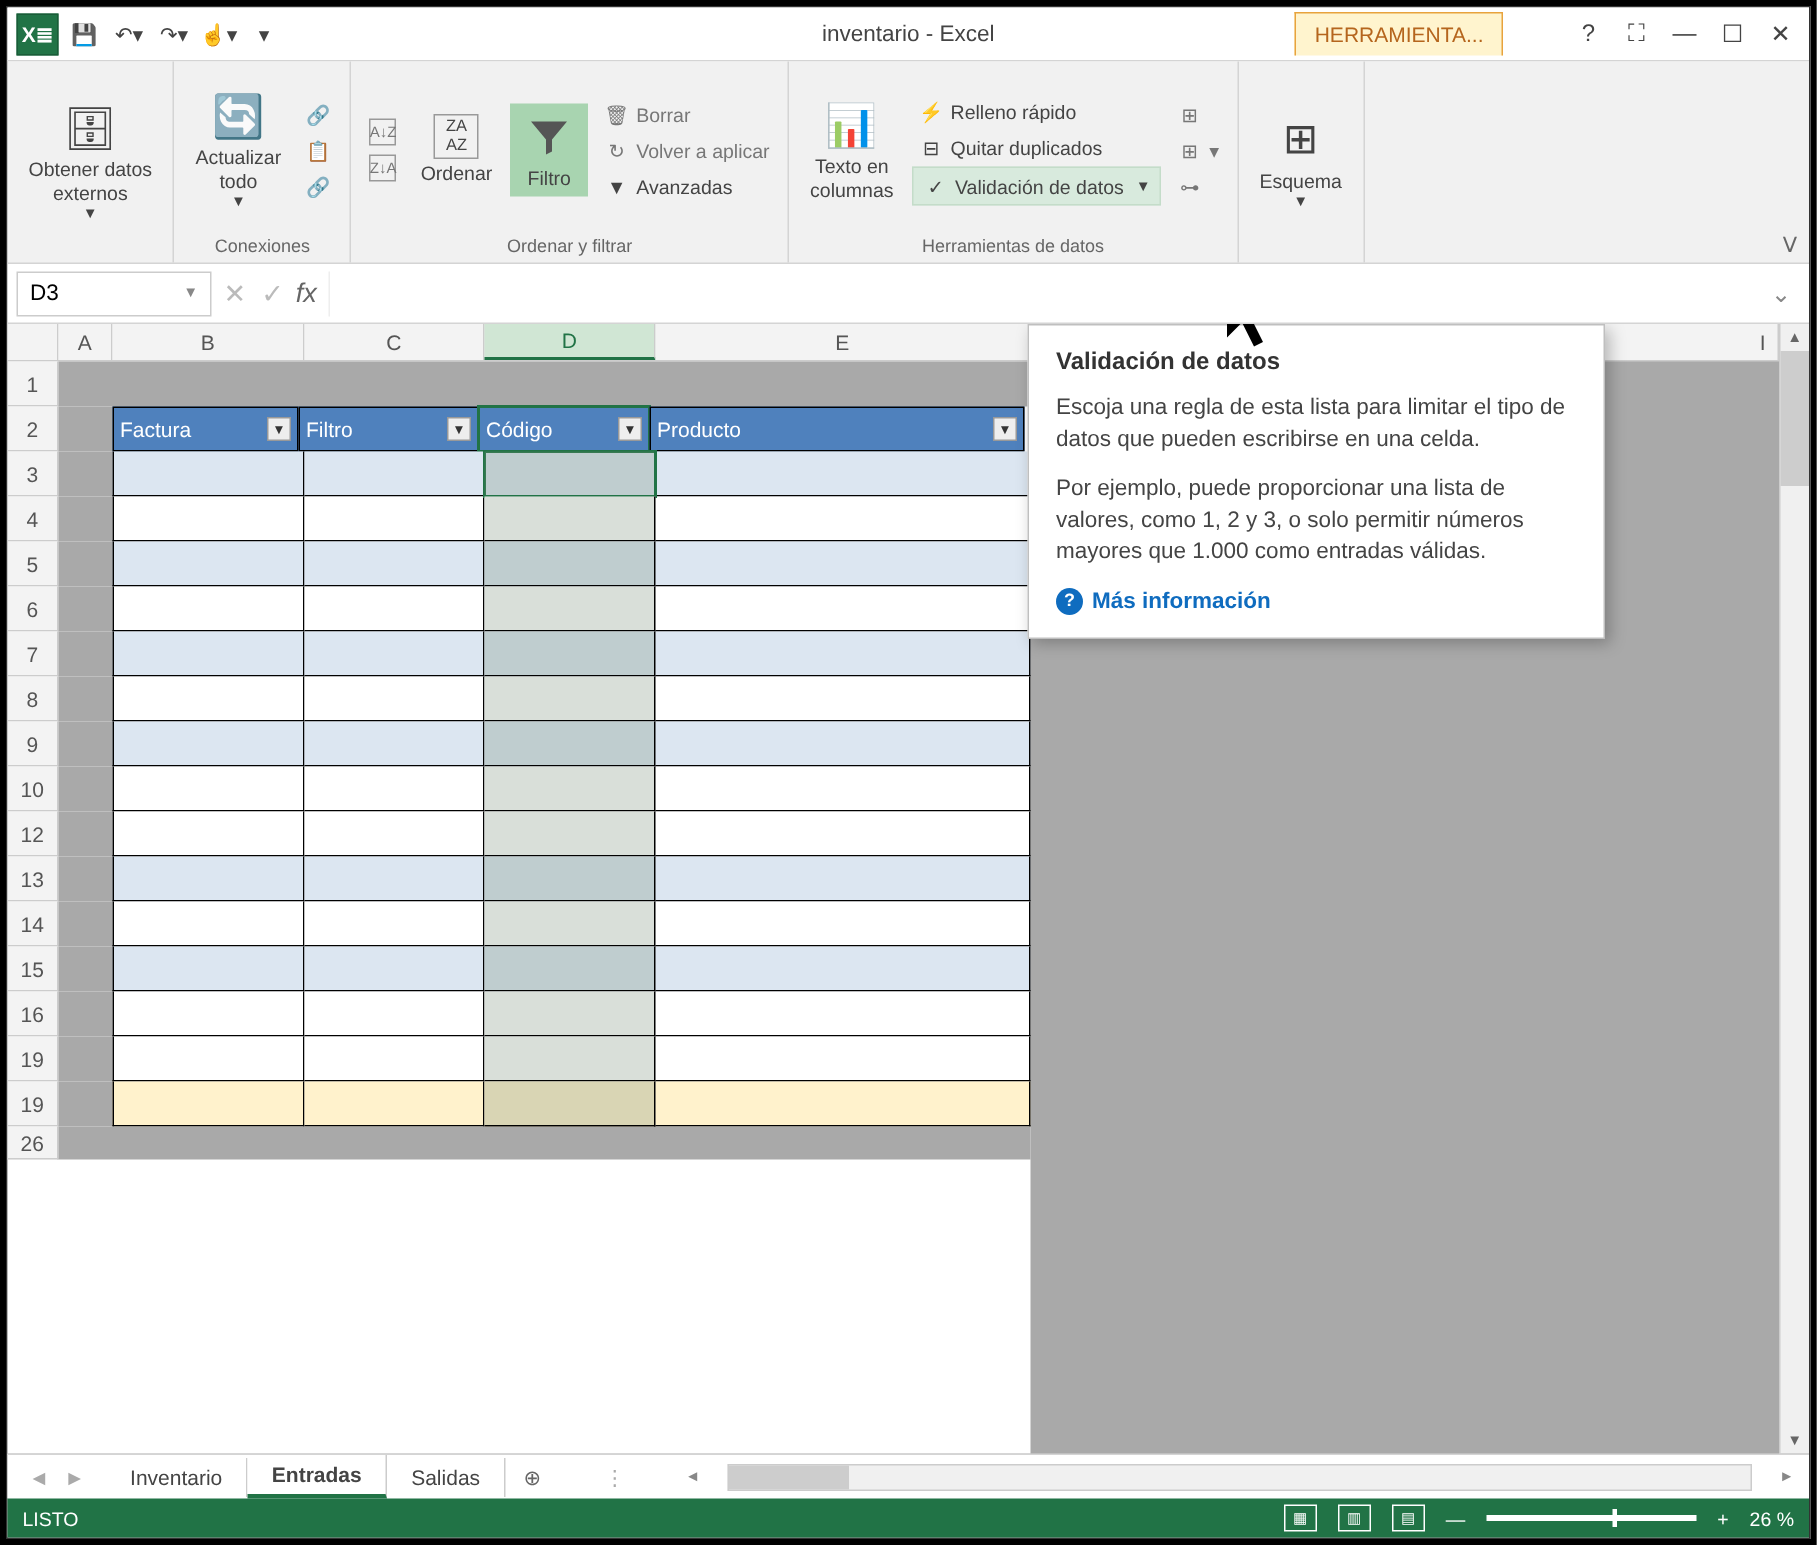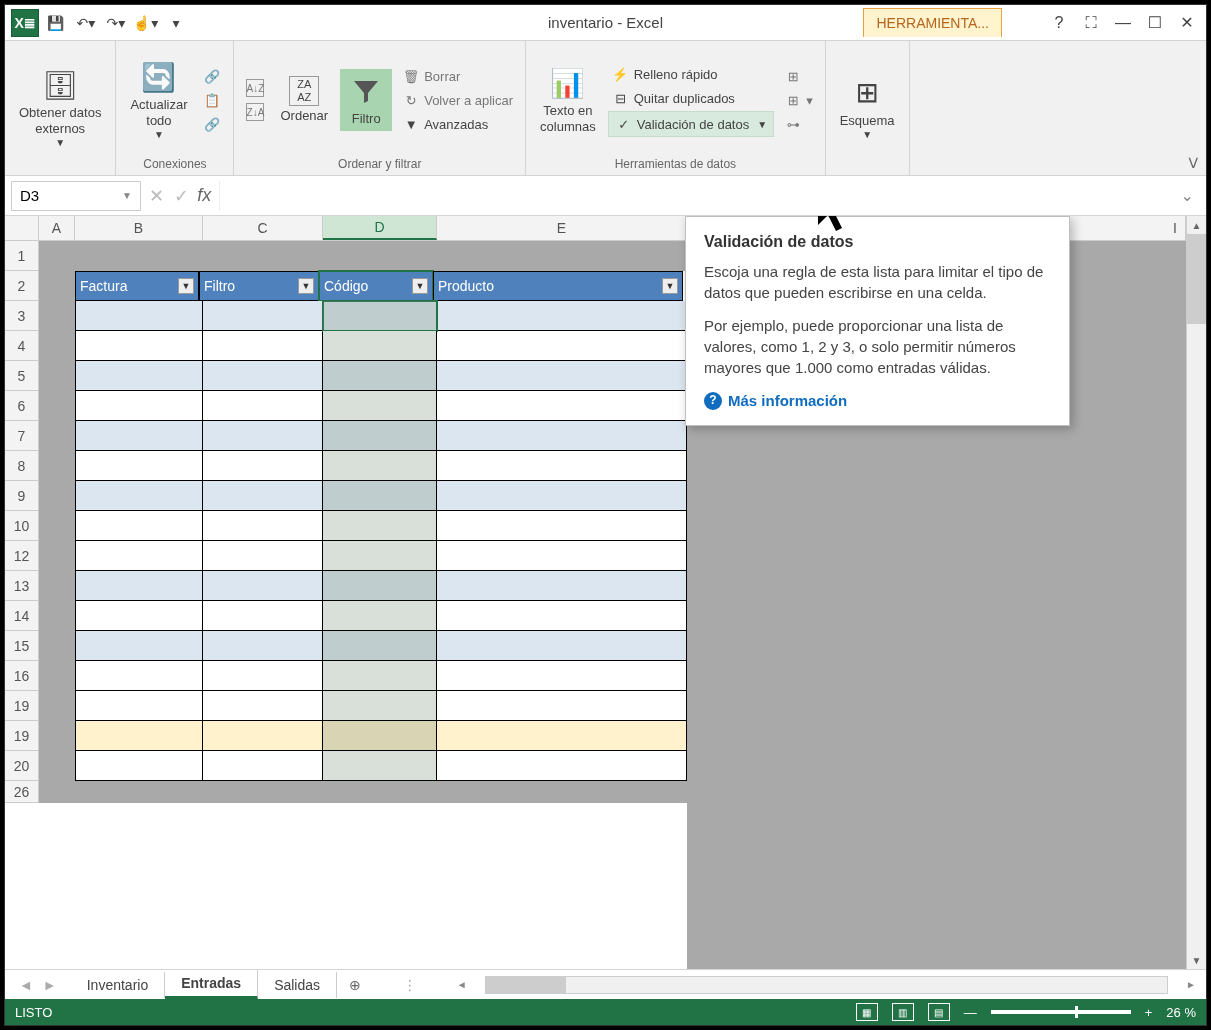--- a/index.html
+++ b/index.html
@@ -407,28 +407,20 @@
           </div>
           <div class="row">
             <div class="row-h">19</div>
             <div class="cell gray-bg" style="width: 36px; border: none;"></div>
             <div class="cell stripe-yellow" style="width: 128px; border-left: 1px solid rgb(0, 0, 0);"></div>
             <div class="cell stripe-yellow" style="width: 120px;"></div>
             <div class="cell stripe-yellow col-d-sel" style="width: 114px;"></div>
             <div class="cell stripe-yellow" style="width: 250px;"></div>
           </div>
           <div class="row">
-            <div class="row-h">20</div>
-            <div class="cell gray-bg" style="width: 36px; border: none;"></div>
-            <div class="cell stripe-white" style="width: 128px; border-left: 1px solid rgb(0, 0, 0);"></div>
-            <div class="cell stripe-white" style="width: 120px;"></div>
-            <div class="cell stripe-white col-d-sel" style="width: 114px;"></div>
-            <div class="cell stripe-white" style="width: 250px;"></div>
-          </div>
-          <div class="row">
             <div class="row-h" style="height: 22px;">26</div>
             <div class="cell gray-bg" style="width: 648px; border: none; height: 22px;"></div>
           </div>
         </div>
     </div>
     <div style="flex:1;background:#a9a9a9">
       <div class="col-headers" style="border-bottom:1px solid #ccc">
         <div class="col-h" style="width:100%;justify-content:flex-end;padding-right:8px">I</div>
       </div>
     </div>

